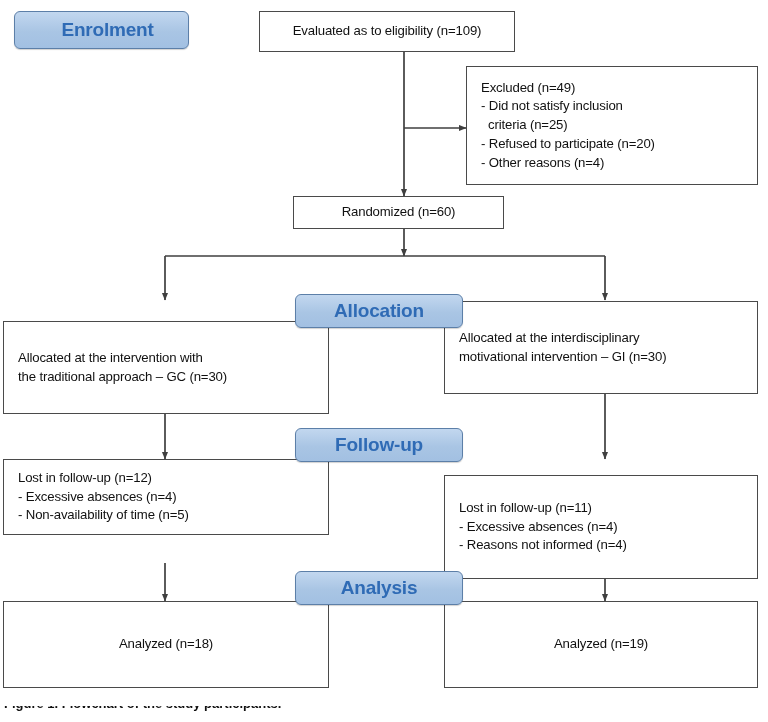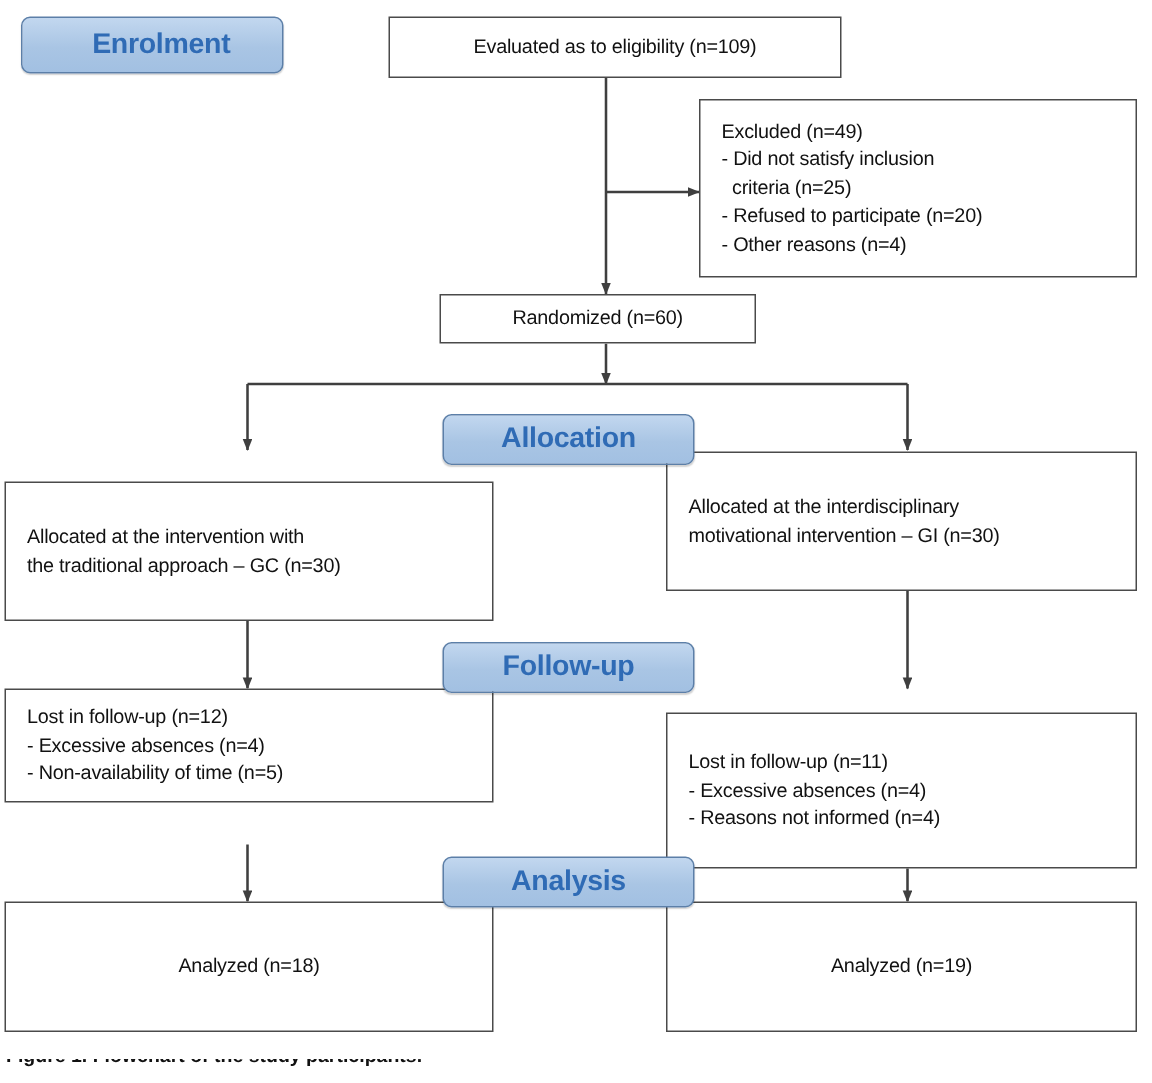--- a/index.html
+++ b/index.html
@@ -119,33 +119,33 @@
 
       <path d="M165,563 L165,601" marker-end="url(#arrowhead)"></path>
       <path d="M605,563 L605,601" marker-end="url(#arrowhead)"></path>
     </g>
   </svg>
 
   <div class="stage" style="left:14px; top:11px; width:175px; height:38px;padding-left:12px;">
     <span>Enrolment</span>
   </div>
 
-  <div class="stage" style="left:295px; top:276px; width:168px; height:34px;text-align:right;">
+  <div class="stage" style="left:295px; top:294px; width:168px; height:34px;text-align:right;">
     <span>Allocation</span>
   </div>
 
   <div class="stage" style="left:295px; top:428px; width:168px; height:34px;">
     <span>Follow-up</span>
   </div>
 
   <div class="stage" style="left:295px; top:571px; width:168px; height:34px;">
     <span>Analysis</span>
   </div>
 
-  <div class="node center" style="left:259px; top:11px; width:302px; height:41px;">
+  <div class="node center" style="left:259px; top:11px; width:256px; height:41px;">
     <div class="inner">
       <div class="line">Evaluated as to eligibility (n=109)</div>
     </div>
   </div>
 
   <div class="node leftpad" style="left:466px; top:66px; width:292px; height:119px;">
     <div class="inner">
       <div class="line">Excluded (n=49)</div>
       <div class="line">- Did not satisfy inclusion</div>
       <div class="line">  criteria (n=25)</div>

